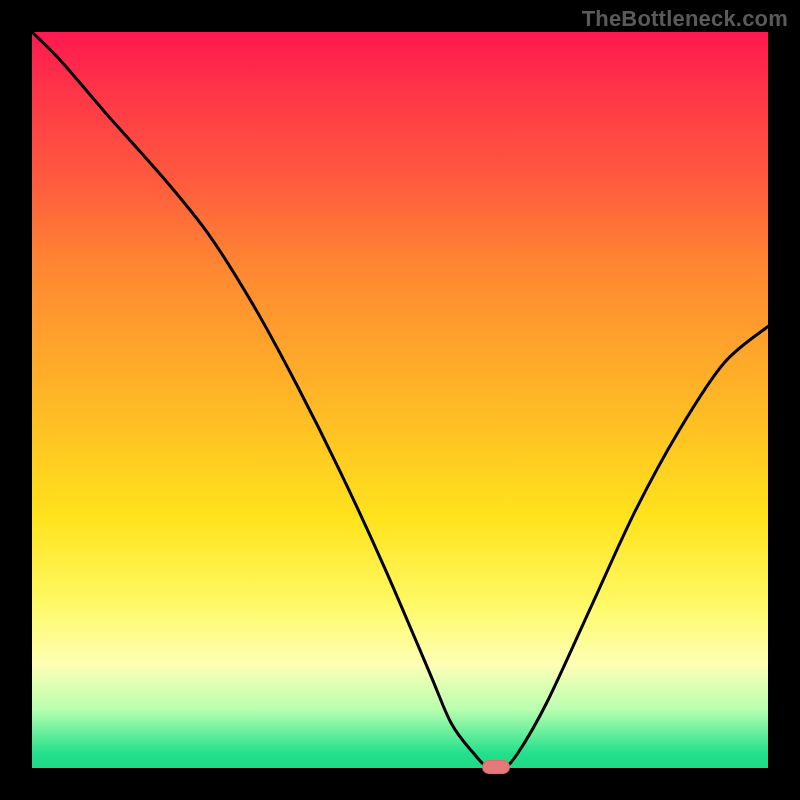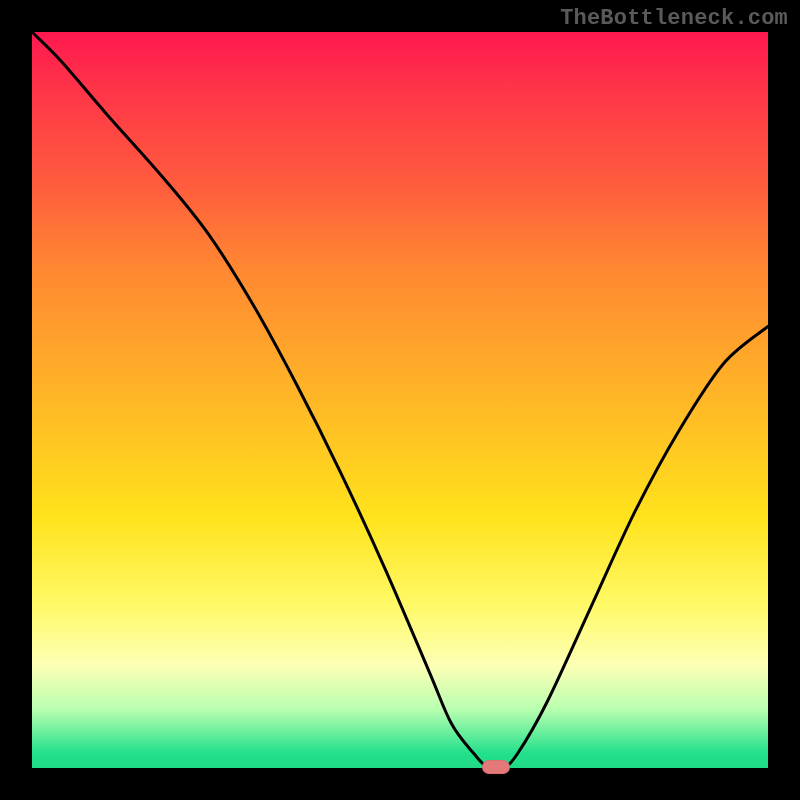--- a/index.html
+++ b/index.html
@@ -49,21 +49,21 @@
     width: 28px;
     height: 14px;
     border-radius: 7px;
     background: #e57878;
     box-shadow: 0 0 0 1px rgba(0,0,0,0.05) inset;
   }
   .watermark {
     position: absolute;
     top: 6px;
     right: 12px;
-    font-family: Liberation Mono, monospace;
+    font-family: Liberation Sans, sans-serif;
     font-size: 22px;
     font-weight: 600;
     letter-spacing: 0.2px;
     color: #5a5a5a;
     user-select: none;
   }
 </style>
 </head>
 <body>
 <div class="wrap">

